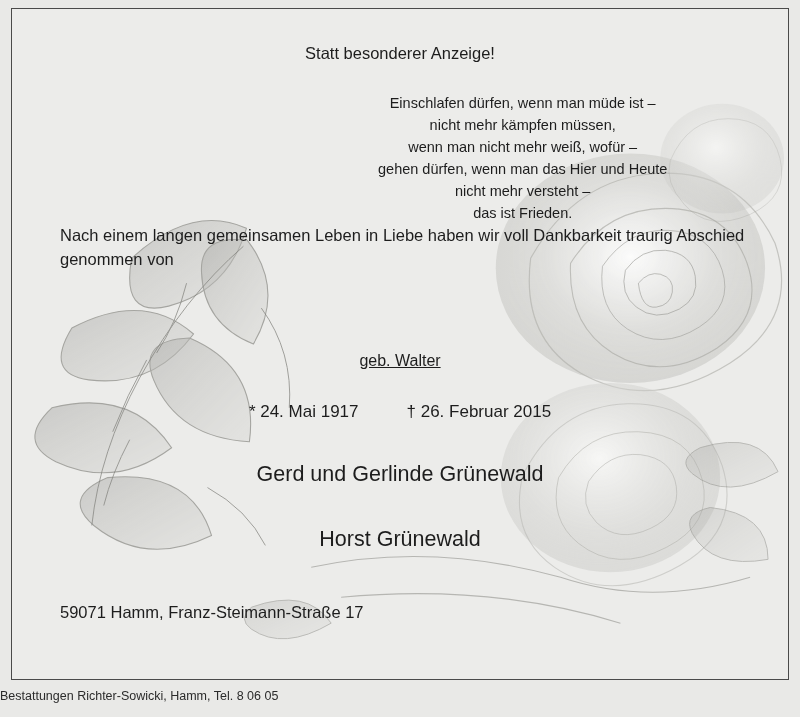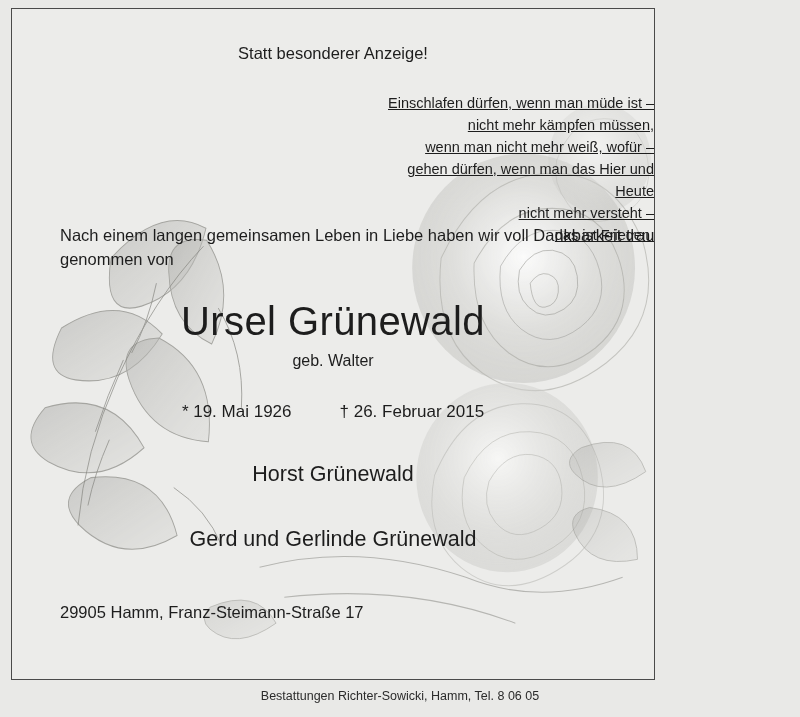--- a/index.html
+++ b/index.html
@@ -14,21 +14,21 @@
     position: relative;
     width: 800px;
     height: 717px;
     background: #e9e9e7;
     overflow: hidden;
   }
   .notice {
     position: absolute;
     left: 11px;
     top: 8px;
-    width: 644px;
+    width: 778px;
     height: 672px;
     background: #ececea;
     border: 1px solid #4a4a4a;
     box-sizing: border-box;
     overflow: hidden;
   }
   
   .bg {
     position: absolute;
     inset: 0;
@@ -47,42 +47,42 @@
     left: 0; right: 0;
     top: 34px;
     text-align: center;
     font-size: 16.5px;
   }
   .poem {
     left: 366px;
     top: 83px;
     font-size: 14.5px;
     line-height: 1.52;
-    text-align: right;
-    text-decoration: underline;
+    text-align: center;
   }
   .lead {
     left: 48px;
     top: 215px;
     width: 700px;
     font-size: 16.5px;
     line-height: 1.45;
   }
   .name {
     left: 0; right: 0;
     top: 286px;
     text-align: center;
     font-size: 40px;
     letter-spacing: 0.4px;
   }
   .maiden {
     left: 0; right: 0;
     top: 341px;
     text-align: center;
     font-size: 16px;
+    text-decoration: underline;
   }
   .dates {
     left: 0; right: 0;
     top: 370px;
     text-align: center;
     font-size: 17px;
   }
   .dates .gap { display: inline-block; width: 48px; }
   .survivors {
     left: 0; right: 0;
@@ -98,21 +98,20 @@
     font-size: 16.5px;
   }
   .burial {
     left: 48px;
     top: 643px;
     font-size: 16.5px;
   }
   .undertaker {
     left: 0; right: 0;
     top: 688px;
-    text-align: center;
     font-size: 12.5px;
     color: #2b2b2b;
   }
 </style>
 </head>
 <body>
 
 <div class="page">
   <div class="notice">
 
@@ -189,33 +188,32 @@
 
     <div class="txt poem">Einschlafen dürfen, wenn man müde ist –
 nicht mehr kämpfen müssen,
 wenn man nicht mehr weiß, wofür –
 gehen dürfen, wenn man das Hier und Heute
 nicht mehr versteht –
 das ist Frieden.</div>
 
     <div class="txt lead">Nach einem langen gemeinsamen Leben in Liebe haben wir voll Dankbarkeit traurig Abschied genommen von</div>
 
-    <div class="txt name">Ursel Grünewald</div>
 
     <div class="txt maiden">geb. Walter</div>
 
     <div class="txt dates">
-      <span>* 19. Mai 1926</span><span class="gap"></span><span>† 26. Februar 2015</span>
+      <span>* 24. Mai 1917</span><span class="gap"></span><span>† 26. Februar 2015</span>
     </div>
 
     <div class="txt survivors">
+      <div><span>Gerd und Gerlinde Grünewald</span><span class="sm"></span></div>
       <div><span>Horst Grünewald</span><span class="sm"></span></div>
-      <div><span>Gerd und Gerlinde Grünewald</span><span class="sm"></span></div>
       
       
     </div>
 
-    <div class="txt address">29905 Hamm, Franz-Steimann-Straße 17</div>
+    <div class="txt address">59071 Hamm, Franz-Steimann-Straße 17</div>
 
   </div>
 
   <div class="txt undertaker">Bestattungen Richter-Sowicki, Hamm, Tel. 8 06 05</div>
 </div>
 
 </body></html>

